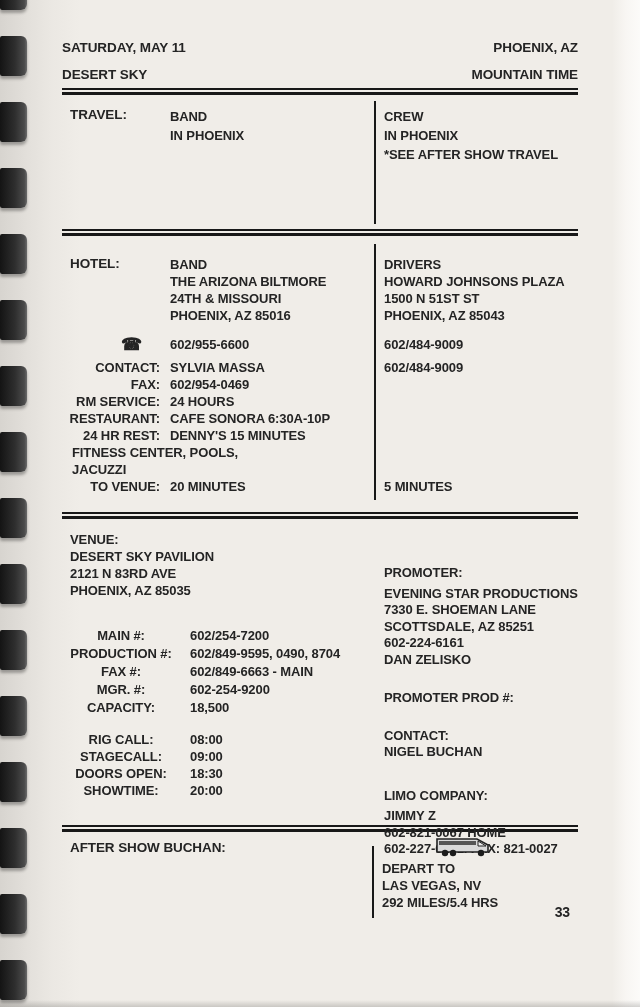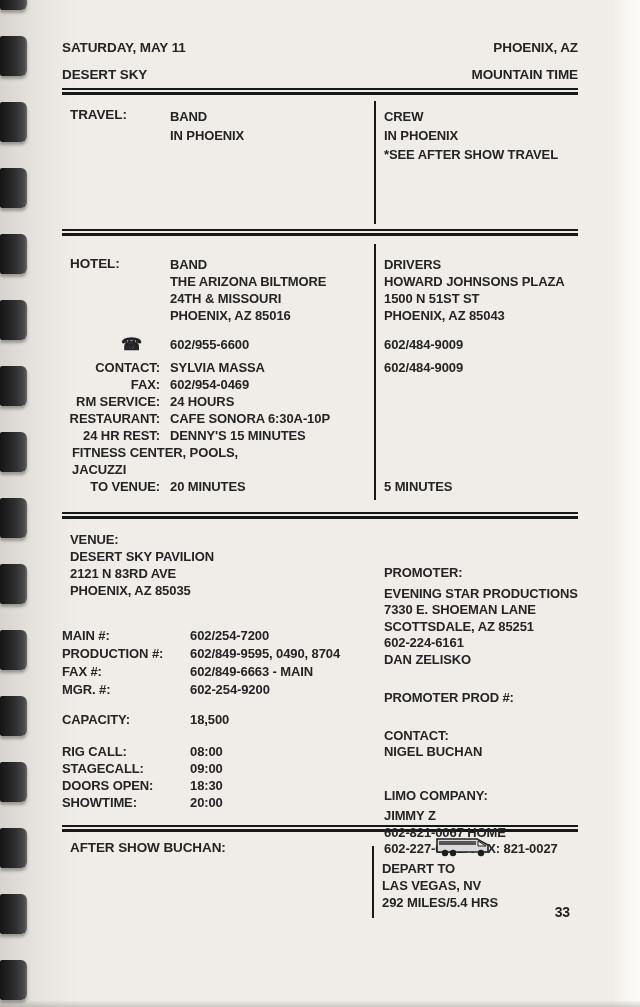--- a/index.html
+++ b/index.html
@@ -63,23 +63,23 @@
   .phone-row { line-height:18px; }
   .phone-glyph { font-size:17px; line-height:18px; padding-right:18px; display:block; text-align:right; }
   .hcolB { position:absolute; left:322px; top:20px; line-height:17px; white-space:nowrap; }
   .drv-tovenue { position:absolute; left:322px; top:242px; line-height:17px; }
 
   
   .sec-venue { height:306px; }
   .vblock { position:absolute; left:8px; top:12px; line-height:17px; }
   .vnums { position:absolute; left:0; top:108px; width:330px; }
   .vrow { display:flex; line-height:18px; white-space:nowrap; }
-  .vlabel { width:118px; text-align:left; flex:none; }
+  .vlabel { width:118px; text-align:center; flex:none; }
   .vval { padding-left:10px; }
-  .vcap { margin-top:12px; }
+  .vcap { }
   .vtimes { margin-top:14px; }
   .vtimes .vrow { line-height:17px; }
   .pcol { position:absolute; left:322px; top:12px; line-height:16.5px; white-space:nowrap;margin-top:34px; }
   .pcol .gap22 { height:22px; } .pcol .gap21 { height:21px; } .pcol .gap27 { height:27px; } .pcol .gap4 { height:4px; }
 
   
   .sec-after { height:159px; }
   .sec-after .sec-label { top:8px; }
   .sec-after .vdiv { left:310px; top:14px; height:72px; }
   .bus { position:absolute; left:372px; top:2px; }

